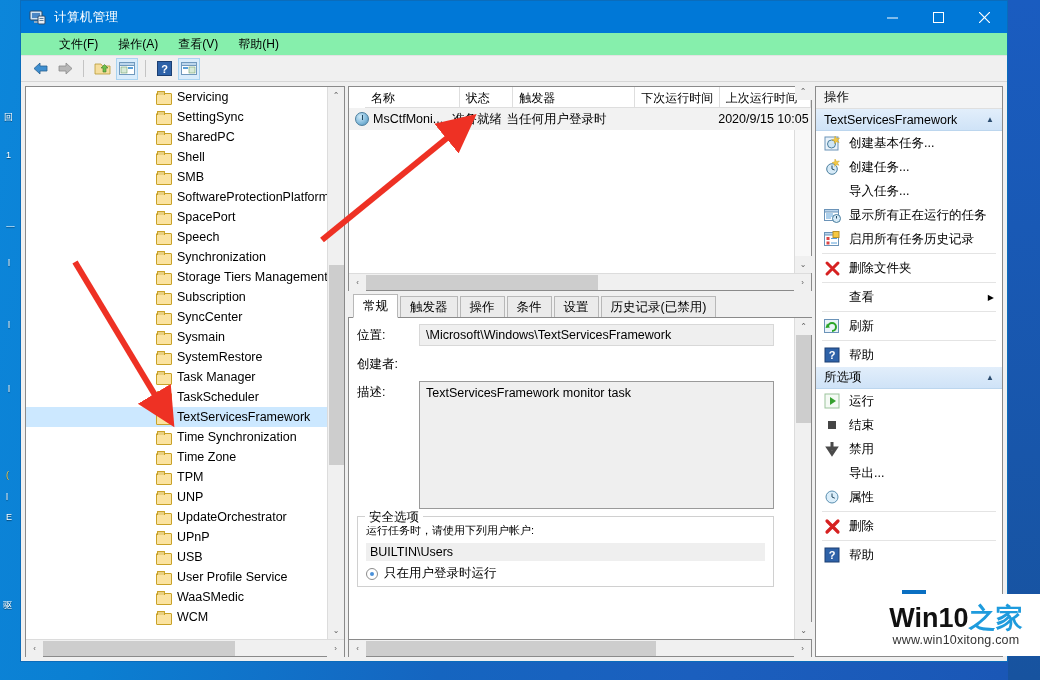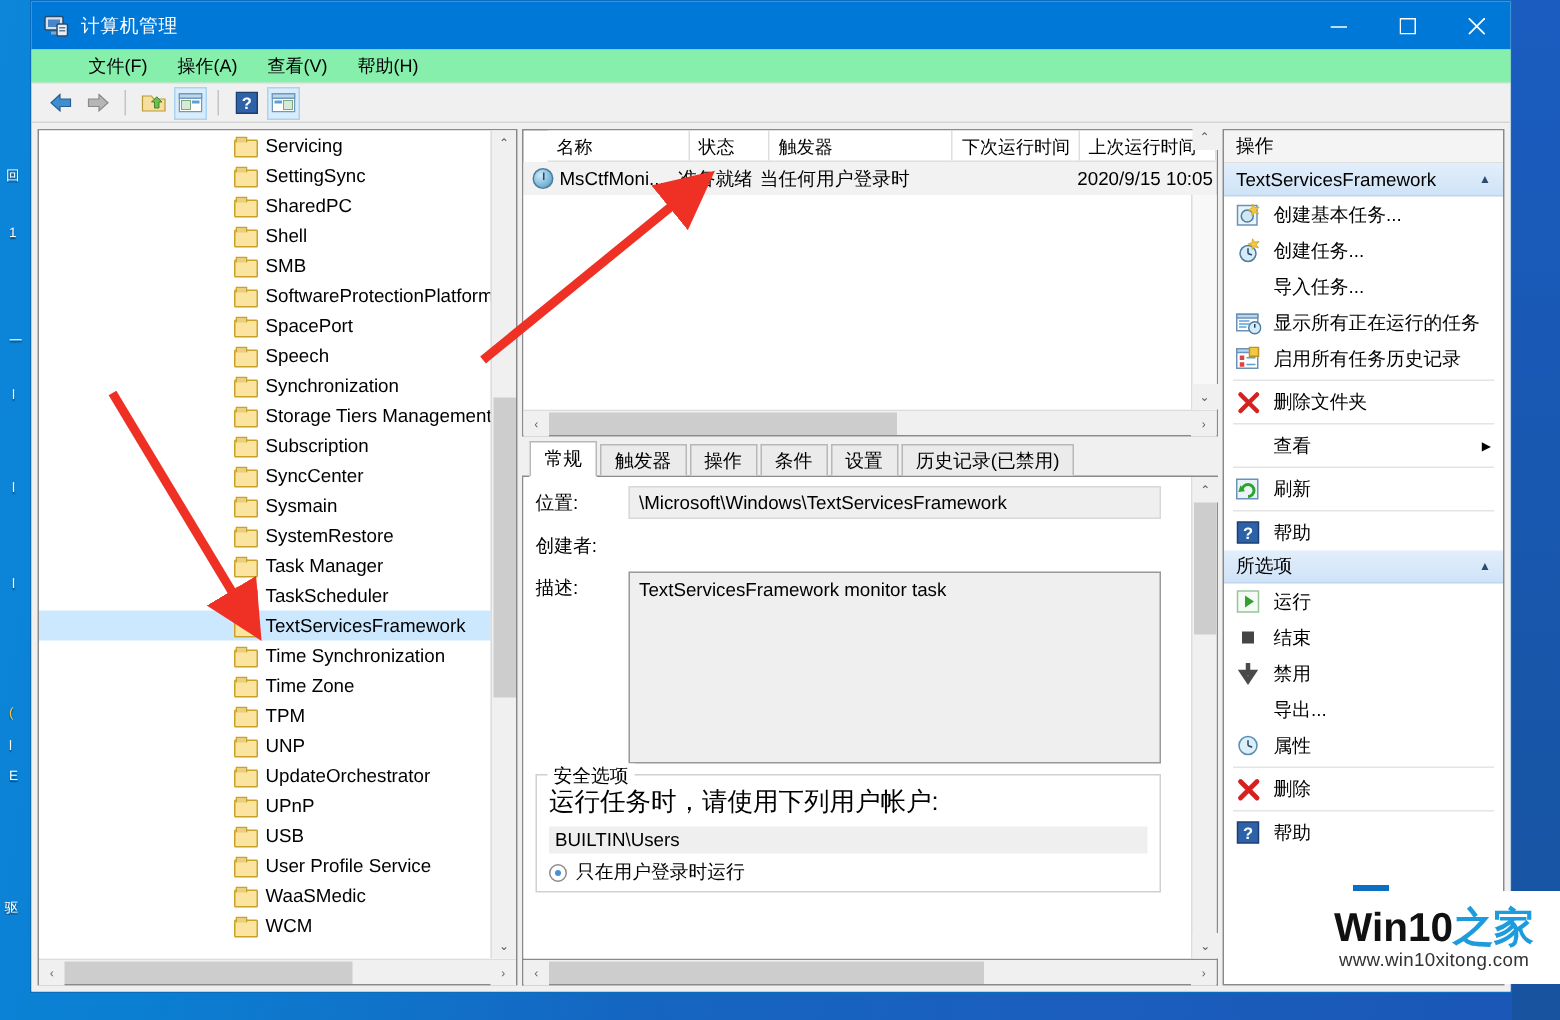--- a/index.html
+++ b/index.html
@@ -117,21 +117,21 @@
   .tab.active{background:#fff;height:24px;border-bottom:1px solid #fff;position:relative;top:1px;}
   
   .gen-body{flex:1;overflow:hidden;position:relative;background:#fff;padding:6px 20px 0 8px;}
   .frow{display:flex;align-items:flex-start;margin-bottom:7px;}
   .flabel{width:62px;flex:none;font-size:12.5px;padding-top:3px;color:#000;}
   .fval{flex:1;background:#efefef;border:1px solid #d8d8d8;padding:3px 6px;font-size:12.5px;min-height:21px;}
   .fval.plain{background:transparent;border:none;}
   .fdesc{flex:1;background:#efefef;border:1px solid #9a9a9a;padding:4px 6px;font-size:12.5px;height:128px;}
   .group{border:1px solid #d0d0d0;margin-top:4px;padding:6px 8px 4px 8px;position:relative;}
   .group > .legend{position:absolute;top:-8px;left:7px;background:#fff;padding:0 4px;font-size:12.5px;}
-  .grow{font-size:17px;margin-bottom:5px;}
+  .grow{font-size:11px;margin-bottom:5px;}
   .gval{background:#efefef;font-size:12.5px;padding:2px 4px;margin-bottom:4px;}
   .radio-row{display:flex;align-items:center;font-size:12.5px;gap:6px;}
   .radio{width:12px;height:12px;border-radius:50%;border:1px solid #8c8c8c;background:#fff;position:relative;flex:none;}
   .radio.on:after{content:"";position:absolute;left:3px;top:3px;width:4px;height:4px;border-radius:50%;background:#4a90d9;}
   
   #actions-pane{width:188px;flex:none;background:#fff;border:1px solid #8a8a8a;display:flex;flex-direction:column;}
   .act-title{height:22px;display:flex;align-items:center;padding-left:8px;font-size:12.5px;
     background:#f4f4f4;border-bottom:1px solid #dfdfdf;flex:none;}
   .act-group-head{height:22px;display:flex;align-items:center;padding:0 8px;font-size:12.5px;flex:none;
     background:linear-gradient(180deg,#e2eefb 0%,#cfe3f7 100%);border-bottom:1px solid #bcd6ee;}

